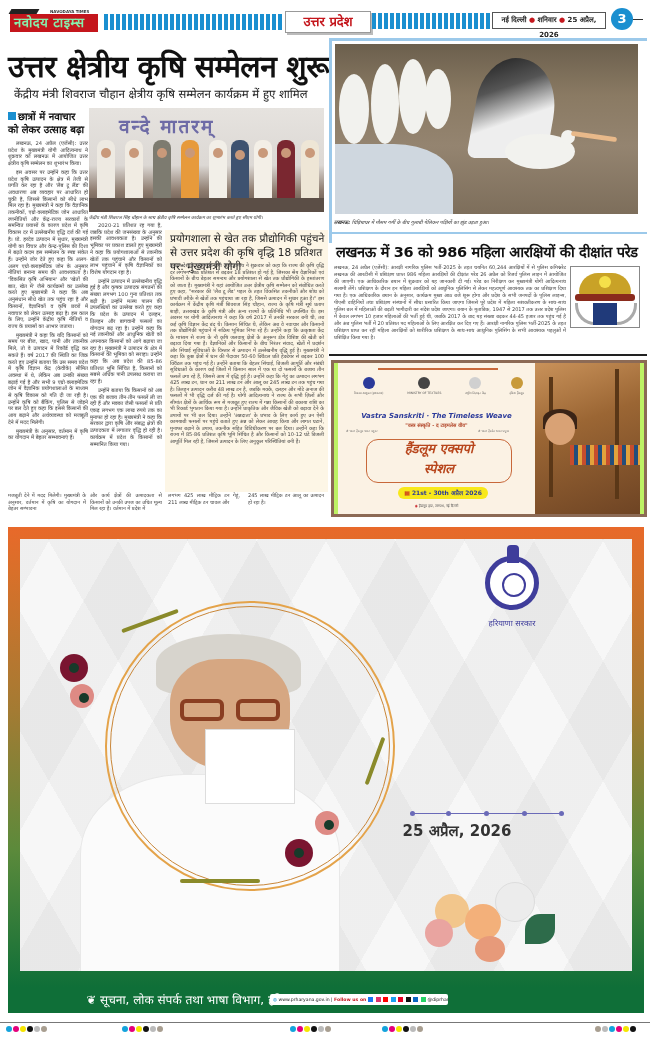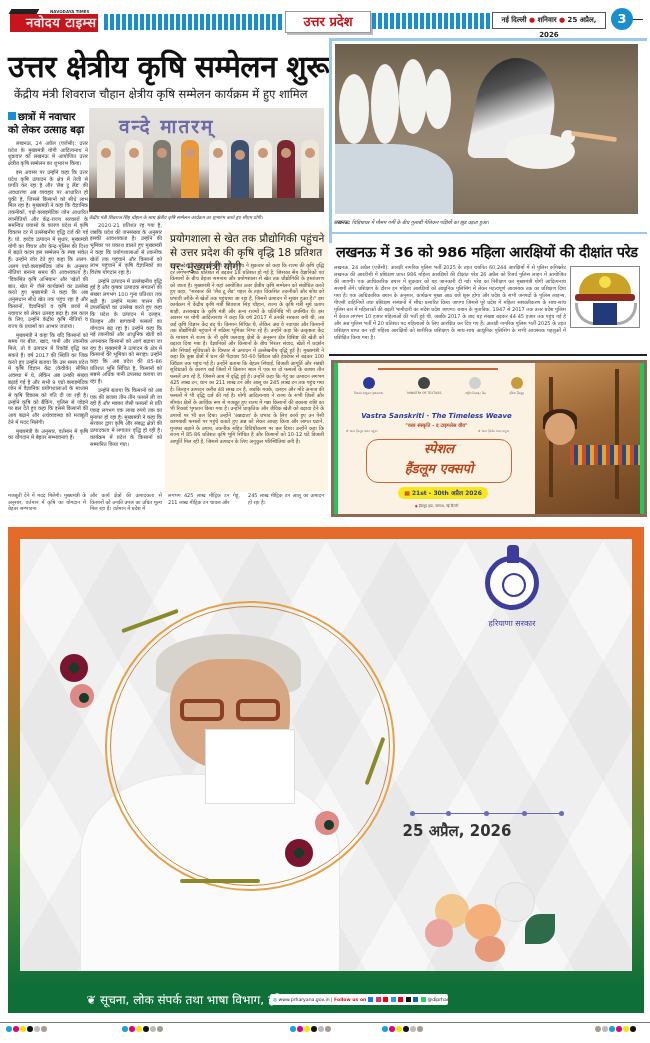--- a/index.html
+++ b/index.html
@@ -2,22 +2,22 @@
 <html><head>
 <meta charset="utf-8">
 <style>
   * { box-sizing: border-box; margin: 0; padding: 0; }
   html, body { width: 650px; height: 1043px; background: #ffffff; overflow: hidden; }
   body { font-family: "DejaVu Sans", sans-serif; color: #222; position: relative; }
 
   
   .mast { position: absolute; left: 0; top: 0; width: 650px; height: 42px; }
   .mast .tiny { position: absolute; left: 50px; top: 9px; font-size: 4px; color: #333; font-weight: bold; }
-  .mast .brand { position: absolute; left: 10px; top: 14px; width: 88px; height: 18px; background: #c4161c; color: #e5e5e5;
-    font-size: 13px; font-weight: bold; line-height: 18px; padding-left: 16px; letter-spacing: 0.5px; }
+  .mast .brand { position: absolute; left: 10px; top: 14px; width: 88px; height: 18px; background: #c4161c; color: #86efac;
+    font-size: 13px; font-weight: bold; line-height: 18px; padding-left: 4px; letter-spacing: 0.5px; }
   .mast .brand:before { content: ""; position: absolute; left: 0; top: -5px; width: 28px; height: 5px; background: #222; transform: skewX(-30deg); }
   .mast .stripes { position: absolute; left: 104px; top: 14px; width: 180px; height: 16px;
     background: repeating-linear-gradient(90deg, #1a8fd0 0 4px, #ffffff 4px 6px); }
   .mast .stripes2 { position: absolute; left: 372px; top: 13px; width: 140px; height: 16px;
     background: repeating-linear-gradient(90deg, #1a8fd0 0 4px, #ffffff 4px 6px); }
   .mast .section { position: absolute; left: 285px; top: 11px; width: 86px; height: 22px; border: 1px solid #999; background: #fff;
     color: #c4161c; font-size: 13px; font-weight: bold; line-height: 20px; text-align: center; box-shadow: 2px 2px 0 #bbb; }
   .mast .dateline { position: absolute; left: 492px; top: 12px; width: 114px; height: 17px; border: 1px solid #555; background: #fff;
     font-size: 7px; line-height: 15px; text-align: center; color: #222; font-weight: bold; }
   .mast .dateline .dot { color: #c4161c; }
@@ -63,21 +63,21 @@
   .story2-text .wrap { float: right; width: 70px; height: 62px; margin: 2px 0 2px 4px; border: 1px solid #888; background: #fff; position: relative; }
   .cap-icon { position: absolute; left: 8px; top: 6px; width: 52px; height: 22px; background: #c9a227; border-radius: 26px 26px 4px 4px; }
   .cap-icon .badge { position: absolute; left: 20px; top: 3px; width: 12px; height: 12px; border-radius: 50%; background: #f5e04a; }
   .cap-brim { position: absolute; left: 4px; top: 27px; width: 60px; height: 7px; background: #8a2b1d; border-radius: 3px; }
   .cap-people { position: absolute; left: 22px; top: 36px; width: 24px; height: 22px; background: #203a7a; }
   .cap-hands { position: absolute; left: 4px; top: 36px; width: 62px; height: 22px; border: 3px solid #aaa; border-top: none; border-radius: 0 0 20px 20px; }
   .rule-black { position: absolute; left: 329px; top: 354px; width: 318px; height: 2px; background: #222; }
 
   
   .ad1 { position: absolute; left: 331px; top: 360px; width: 316px; height: 157px;
-    background: #22c55e; border: 3px solid #8c6a55; overflow: hidden; }
+    background: #bef264; border: 3px solid #8c6a55; overflow: hidden; }
   .ad1 .left { position: absolute; left: 4px; top: 0; width: 197px; height: 151px; background: #fbf2e4; }
   .ad1 .right { position: absolute; left: 201px; top: 0; width: 105px; height: 151px;
     background: linear-gradient(160deg, #c9925a 0%, #9b6634 40%, #6e4424 100%); }
   .ad1 .loom1 { position: absolute; left: 14px; top: 14px; width: 4px; height: 120px; background: #5a3717; }
   .ad1 .loom2 { position: absolute; left: 80px; top: 6px; width: 4px; height: 130px; background: #5a3717; }
   .ad1 .fabric { position: absolute; left: 35px; top: 82px; width: 70px; height: 20px; background: repeating-linear-gradient(90deg, #c64d2d 0 4px, #244d7a 4px 8px, #e2a23c 8px 12px); }
   .ad1 .woman { position: absolute; left: 10px; top: 50px; width: 30px; height: 32px; border-radius: 50%; background: #d9a275; }
   .ad1 .hair { position: absolute; left: 8px; top: 46px; width: 34px; height: 20px; border-radius: 50% 50% 0 0; background: #3b2416; }
   .ad1 .topline { position: absolute; left: 40px; top: 5px; width: 120px; height: 2px; background: #c8683a; }
   .ad1 .logos { position: absolute; left: 16px; top: 14px; width: 170px; height: 24px; display: flex; justify-content: space-between; align-items: flex-start; }
@@ -265,22 +265,22 @@
           <span class="g" style="background:#c89a3a;"></span>
           <span>इंडिया हैंडलूम</span>
         </div>
     </div>
     <div class="vastra">Vastra Sanskriti · The Timeless Weave</div>
     <div class="vastra-sub">"वस्त्र संस्कृति - द टाइमलेस वीव"</div>
     <div class="tiny-l"># भारत हैंडलूम भारत फ्यूचर</div>
     <div class="tiny-r"># भारत हैंडमेड भारत फ्यूचर</div>
     <div class="box"></div>
     <div class="special">
+      <div>हैंडलूम एक्सपो</div>
       <div>स्पेशल</div>
-      <div>हैंडलूम एक्सपो</div>
     </div>
     <div class="dates"><span style="color:#c4161c;">▦ </span><span>21st - 30th अप्रैल 2026</span></div>
     <div class="venue"><span style="color:#c4161c;">◉ </span><span>हैंडलूम हाट, जनपथ, नई दिल्ली</span></div>
   </div>
   <div class="right">
     <div class="loom1"></div>
     <div class="loom2"></div>
     <div class="hair"></div>
     <div class="woman"></div>
     <div class="fabric"></div>

